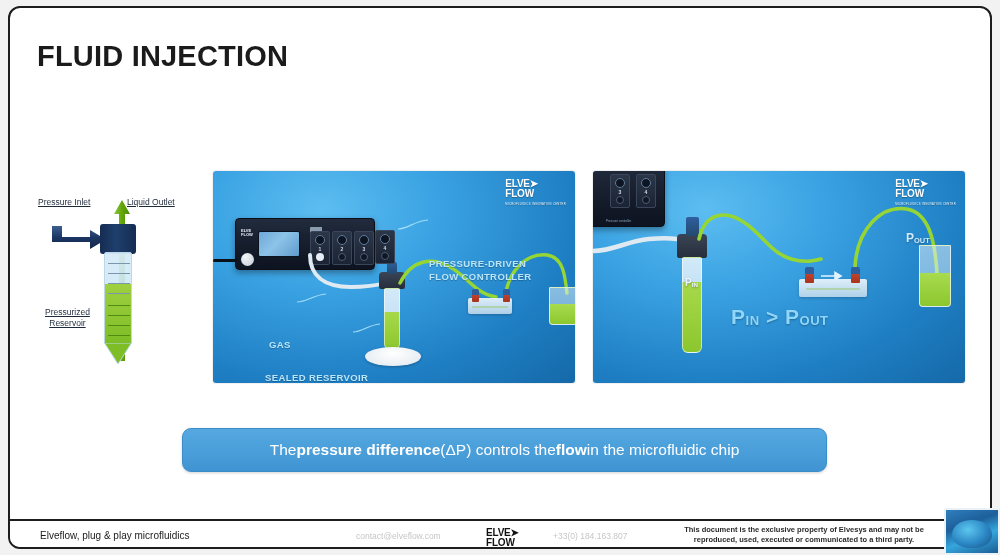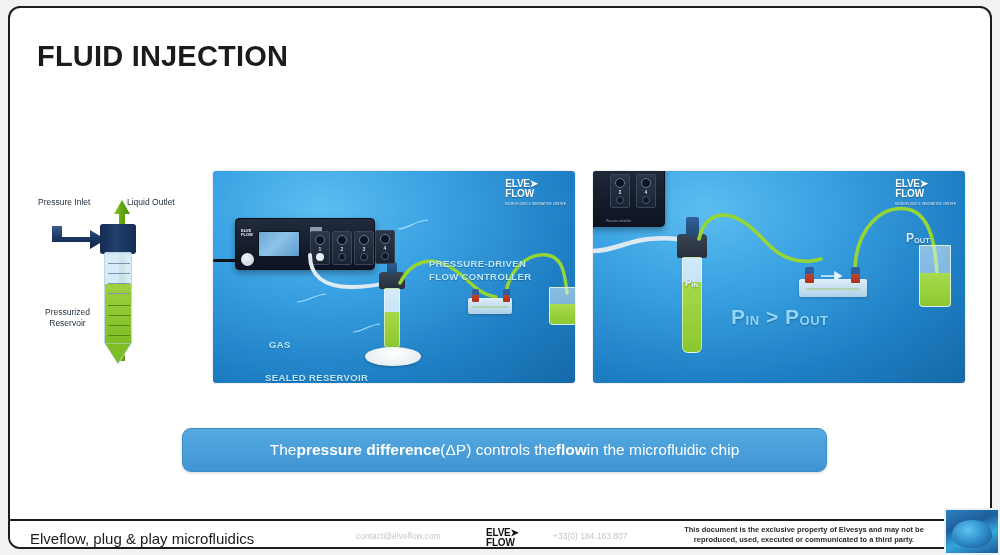--- a/index.html
+++ b/index.html
@@ -27,21 +27,21 @@
     font-size: 29px; font-weight: bold; letter-spacing: .2px;
     color: #1b1b1b;
   }
   #page-subtitle {
     position: absolute; left: 27px; top: 99px;
     font-size: 18.5px; color: #5f9bc4; font-weight: normal;
   }
 
   
   #schematic { position: absolute; left: 20px; top: 178px; width: 170px; height: 195px; }
-  .sch-label { position: absolute; font-size: 8.5px; color: #1d2a3a; white-space: nowrap; }
+  .sch-label { position: absolute; font-size: 8.5px; color: #1d2a3a; white-space: nowrap; text-decoration: underline; }
   #lbl-pressure-inlet { left: 8px; top: 11px; }
   #lbl-liquid-outlet { left: 97px; top: 11px; }
   #lbl-reservoir { left: 15px; top: 121px; text-align: center; line-height: 11px; }
 
   
   .inlet-arrow { position: absolute; left: 20px; top: 38px; width: 60px; height: 28px; }
   
   .outlet-arrow { position: absolute; left: 82px; top: 12px; width: 20px; height: 165px; }
   
   .tube-cap { position: absolute; left: 70px; top: 38px; width: 36px; height: 30px;
@@ -151,21 +151,21 @@
     box-shadow: 0 1px 3px rgba(0,0,0,.18);
   }
   #banner b { font-weight: bold; }
 
   
   #footer-rule { position: absolute; left: 0; top: 511px; width: 100%; height: 2px; background: #1d1d1d; }
   #footer {
     position: absolute; left: 0; top: 513px; width: 100%; height: 30px;
     background: #ffffff; border-top: 0;
   }
-  #footer-tagline { position: absolute; left: 20px; top: 9px; font-size: 15px; color: #1b1b1b; }
+  #footer-tagline { position: absolute; left: 30px; top: 9px; font-size: 10px; color: #1b1b1b; }
   #footer-email { position: absolute; left: 346px; top: 10px; font-size: 8.5px; color: #c6c6c6; }
   #footer-logo { position: absolute; left: 476px; top: 7px; font-size: 10px; font-weight: bold;
                  line-height: 9.5px; color: #121212; letter-spacing: -.2px; }
   #footer-logo .sub { display:block; font-size:2.4px; font-weight:normal; letter-spacing:.3px; margin-top:1px; }
   #footer-phone { position: absolute; left: 543px; top: 10px; font-size: 8.5px; color: #c6c6c6; }
   #footer-legal { position: absolute; left: 664px; top: 4px; width: 260px; text-align: center;
                   font-size: 7.5px; line-height: 10px; color: #2a2a2a; font-weight: bold; }
 
   
   #webcam {

